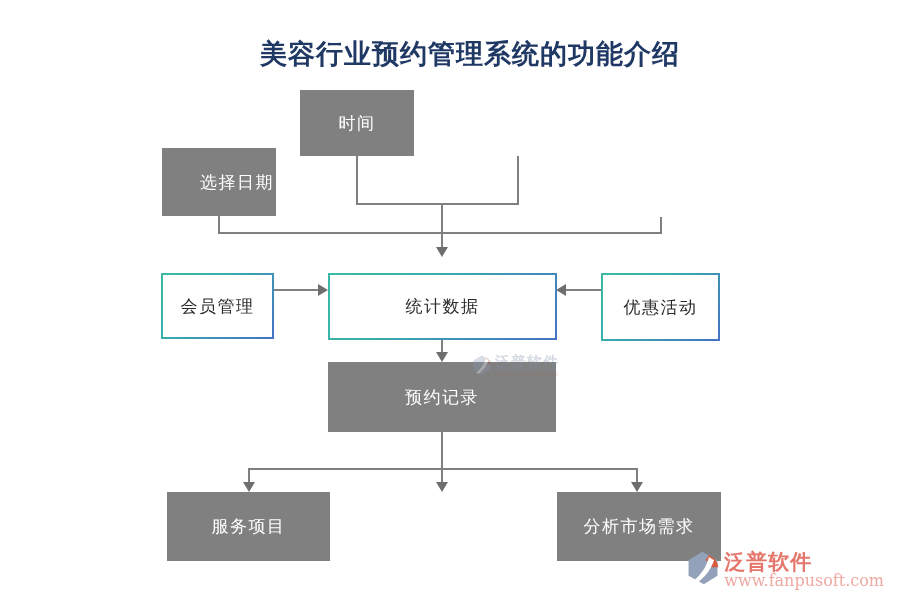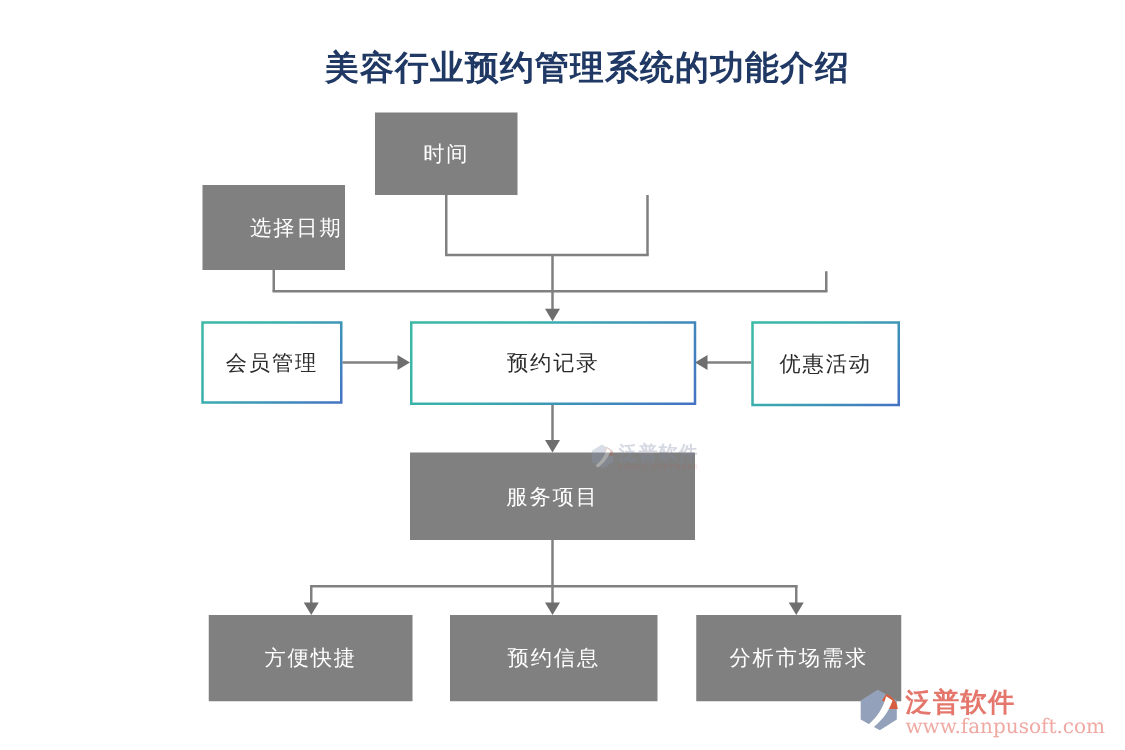--- a/index.html
+++ b/index.html
@@ -26,20 +26,21 @@
     white-space:nowrap;
     font-family:Liberation Mono, monospace;
   }
   .gray{
     background:#808080;
     color:#ffffff;
   }
   .outline{
     background:linear-gradient(135deg,#3BB9A5 0%,#39AFAC 35%,#4472C4 100%);
     padding:2px;
+    margin-top:16px;
   }
   .outline .inner{
     width:100%;height:100%;
     background:#ffffff;
     display:flex;align-items:center;justify-content:center;
     color:#2b2b2b;
   }
   
   .n-time            {left:300px;top:90px; width:114px;height:66px;}
   .n-service         {left:460px;top:90px; width:117px;height:66px;}
@@ -133,37 +134,34 @@
     <span>选择日期</span>
   </div>
 
   <div class="node outline n-member">
     <div class="inner">
         <span>会员管理</span>
       </div>
   </div>
   <div class="node outline n-online">
     <div class="inner">
-        <span>预约记录</span>
+        <span>统计数据</span>
       </div>
   </div>
   <div class="node outline n-promo">
     <div class="inner">
         <span>优惠活动</span>
       </div>
   </div>
 
   <div class="node gray n-records">
-    <span>服务项目</span>
+    <span>预约记录</span>
   </div>
   <div class="node gray n-stats">
-    <span>方便快捷</span>
-  </div>
-  <div class="node gray n-binfo">
-    <span>预约信息</span>
+    <span>服务项目</span>
   </div>
   <div class="node gray n-market">
     <span>分析市场需求</span>
   </div>
 
   <div class="watermark">
     <span>
       <svg width="20" height="20" viewBox="0 0 40 40">
         <polygon points="19,1 37,11 37,29 21,39 3,29 3,11" fill="#8b99b3"></polygon>
         <path d="M27,5 A17 17 0 0 1 38,19 L30,19 A10 10 0 0 0 23,11 Z" fill="#b0614f"></path>

